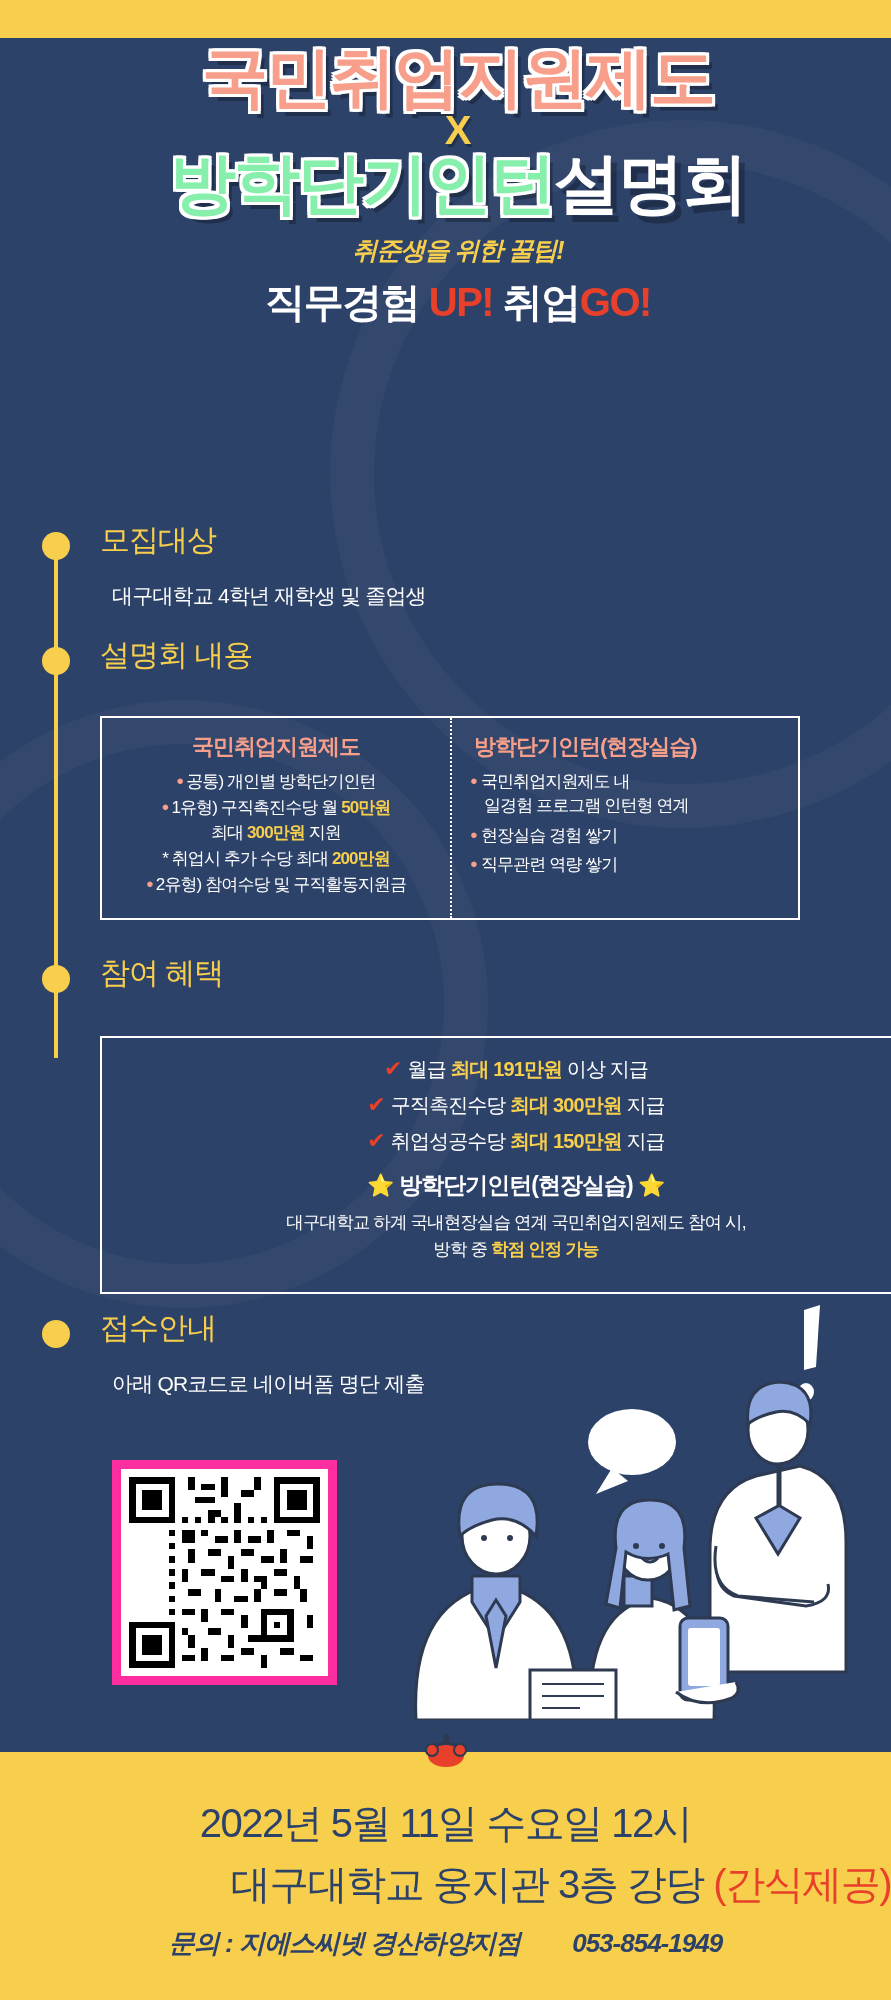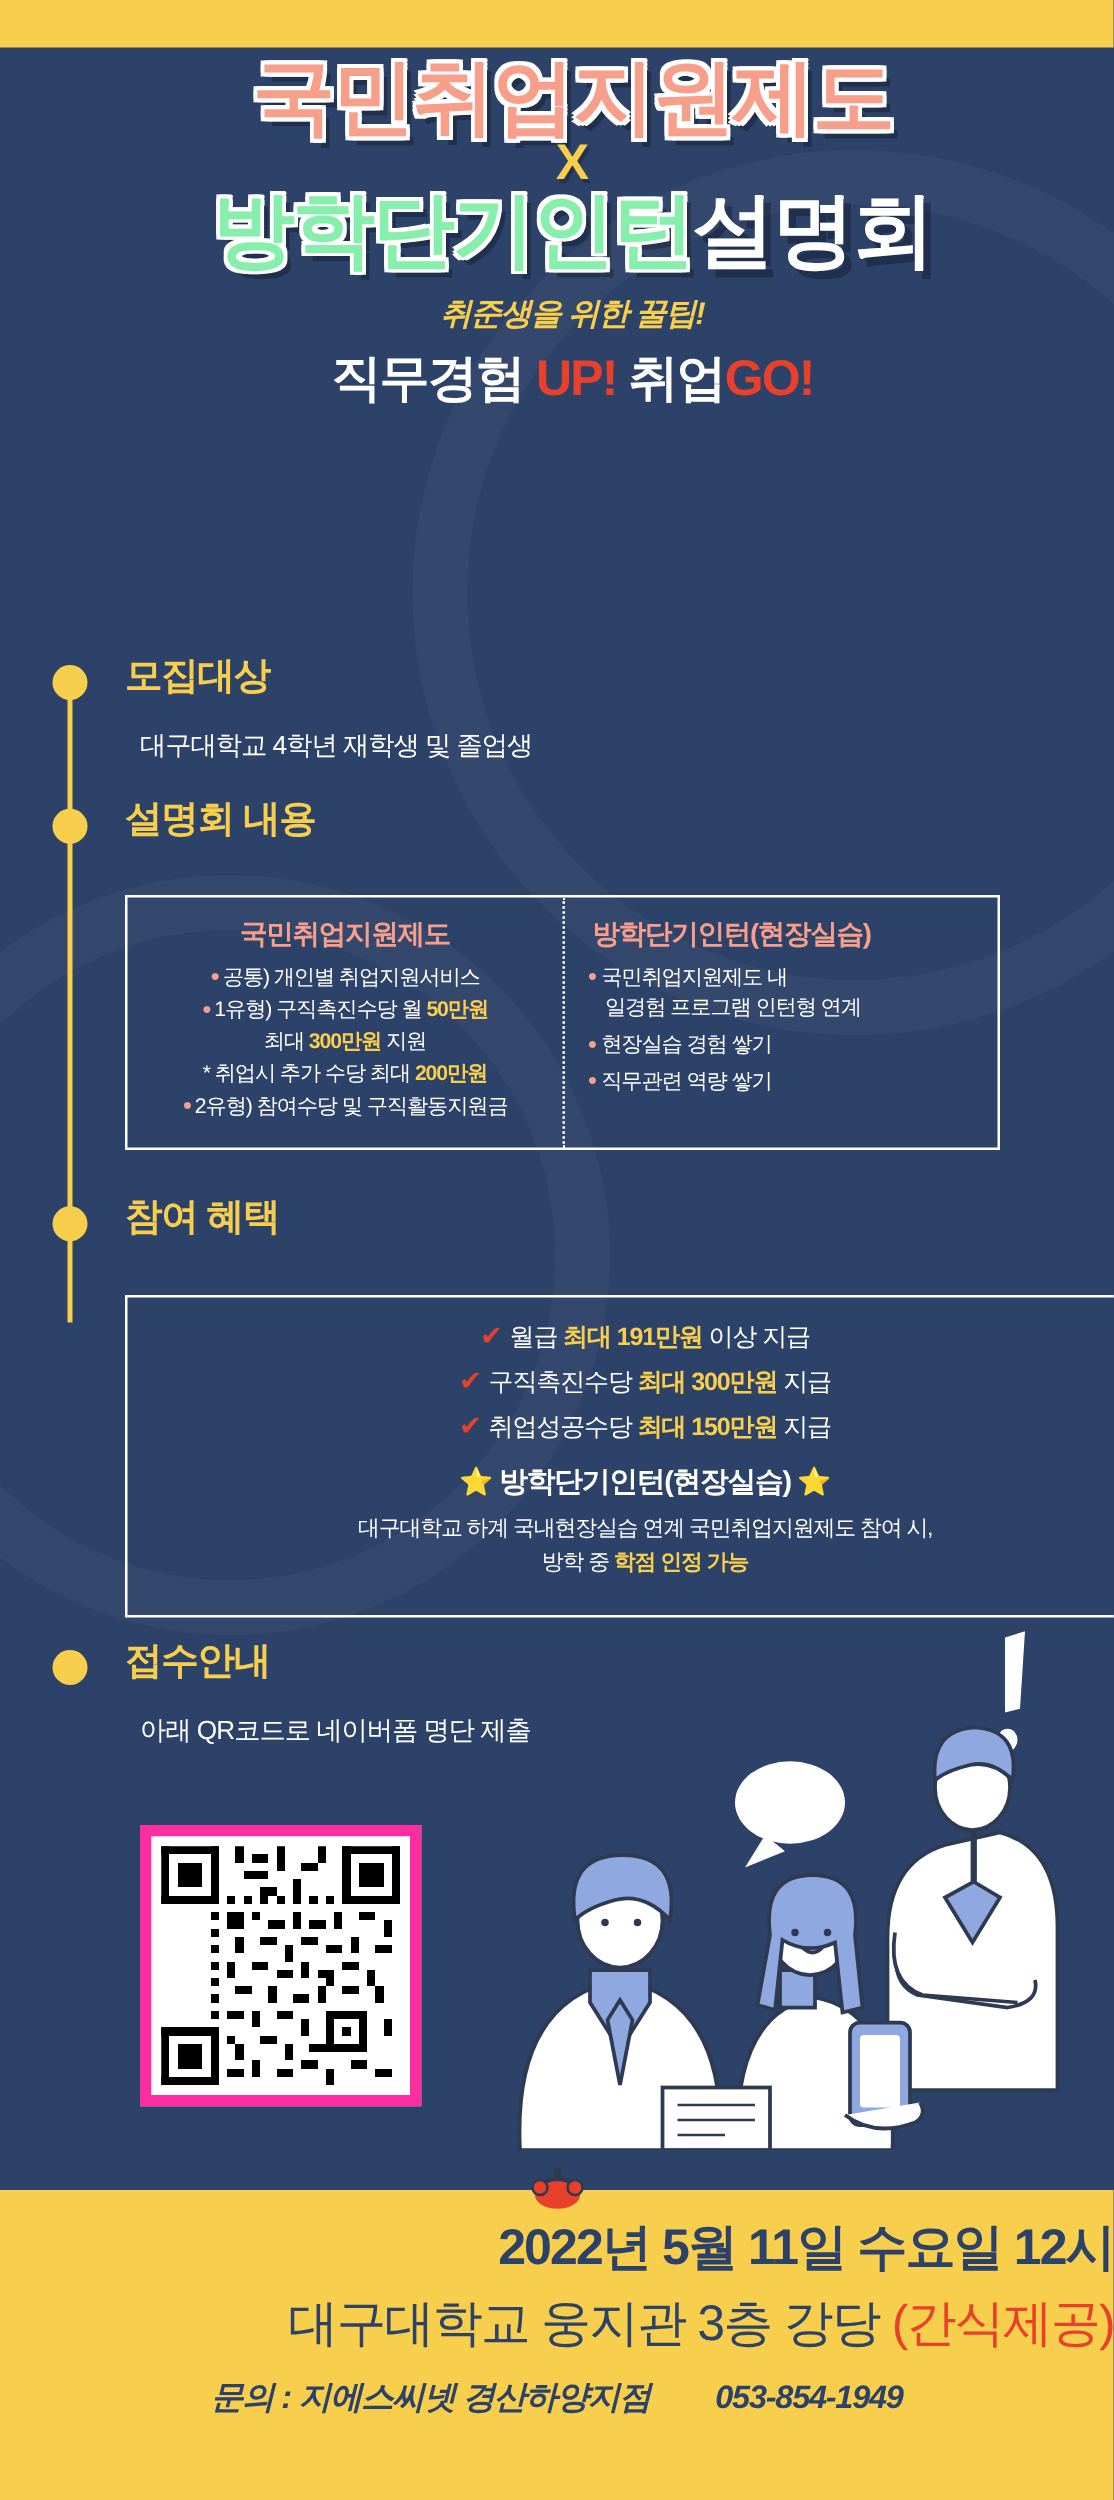--- a/index.html
+++ b/index.html
@@ -101,21 +101,21 @@
   .dot{
     position:absolute;
     left:42px;
     width:28px;height:28px;border-radius:50%;
     background:#f8cf4c;
     z-index:4;
   }
   .sec-title{
     position:absolute;
     left:100px;
-    font-size:30px;font-weight:bold;color:#f8cf4c;letter-spacing:-1px;
+    font-size:30px;font-weight:normal;color:#f8cf4c;letter-spacing:-1px;
   }
   .sec-text{
     position:absolute;
     left:112px;
     font-size:21px;color:#ffffff;letter-spacing:-0.8px;
   }
 
   
   .box{
     position:absolute;
@@ -173,21 +173,21 @@
 
   
   .illus{position:absolute;left:380px;top:1300px;width:500px;height:420px;}
 
   
   .footer{
     position:absolute;left:0;bottom:0;width:891px;height:248px;text-align:center;
     z-index:5;
   }
   .f1{
-    padding-top:18px;font-size:40px;font-weight:bold;color:#2d4269;letter-spacing:-1.5px;text-align:right;
+    padding-top:44px;font-size:40px;font-weight:normal;color:#2d4269;letter-spacing:-1.5px;
   }
   .f2{
     margin-top:6px;font-size:40px;font-weight:normal;color:#2d4269;letter-spacing:-1.5px;text-align:right;
   }
   .f2 .red{color:#e8402a;}
   .f3{
     margin-top:14px;font-size:26px;font-weight:bold;color:#2d4269;letter-spacing:-1px;font-style:italic;
   }
   .f3 .gap{display:inline-block;width:52px;}
   .phone-icon{
@@ -226,21 +226,21 @@
 
     <div class="dot" style="top:647px;"></div>
     <div class="sec-title" style="top:635px;">설명회 내용</div>
 
     <div class="box" id="box-content">
       <div class="box-cols">
         <div class="col-left">
           <div class="col-head">국민취업지원제도</div>
 
           <div class="li">
-            <span class="bullet">●</span><span>공통) 개인별 취업지원서비스</span>
+            <span class="bullet">●</span><span>공통) 개인별 방학단기인턴</span>
           </div>
           <div class="li">
             <span class="bullet">●</span><span>1유형) 구직촉진수당 월 </span><span class="hi">50만원</span>
           </div>
           <div class="li">
             <span>최대 </span><span class="hi">300만원</span><span> 지원</span>
           </div>
           <div class="li">
             <span>* 취업시 추가 수당 최대 </span><span class="hi">200만원</span>
           </div>

